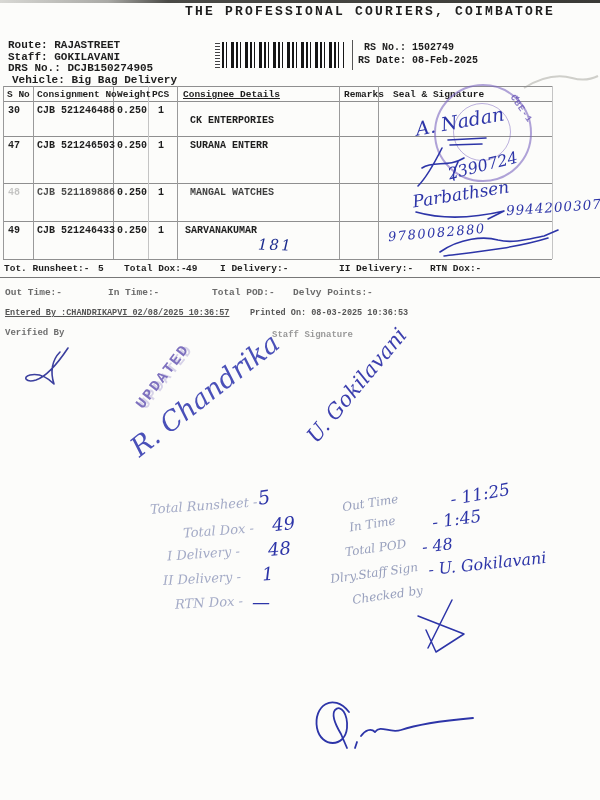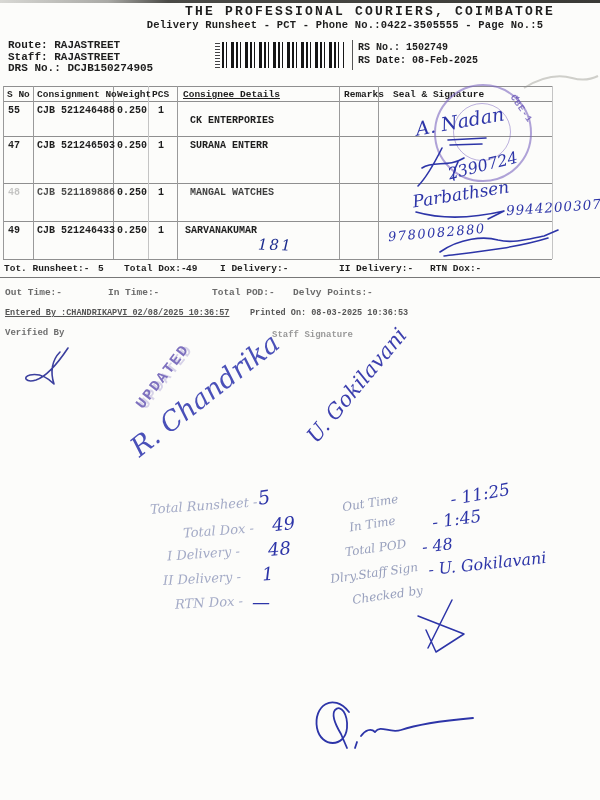--- a/index.html
+++ b/index.html
@@ -44,30 +44,30 @@
 <body>
 
 <div class="page">
 
   <div class="scanline"></div>
   <svg class="abs" style="left:522px;top:70px;" width="78" height="22">
     <path d="M2,18 Q28,2 50,8 Q64,12 76,6" fill="none" stroke="#cfcfca" stroke-width="2"></path>
   </svg>
 
   <div class="abs p company" style="left:150px;top:4px;width:440px;">THE PROFESSIONAL COURIERS, COIMBATORE</div>
-  <div class="abs p subtitle" style="left:90px;top:19px;width:510px;">Delivery Runsheet - PCT - Phone No.:0422-3505555 - Page No.:5</div>
 
   <div class="abs p meta" style="left:8px;top:39px;">Route: RAJASTREET</div>
-  <div class="abs p meta" style="left:8px;top:51px;">Staff: RAJASTREET</div>
+  <div class="abs p meta" style="left:8px;top:51px;">Staff: GOKILAVANI</div>
   <div class="abs p meta" style="left:8px;top:62px;">DRS No.: DCJB150274905</div>
+  <div class="abs p meta" style="left:12px;top:74px;">Vehicle: Big Bag Delivery</div>
 
   <div class="barcode-side"></div>
   <div class="barcode"></div>
   <div class="vline" style="left:352px;top:40px;height:30px;background:#555;"></div>
-  <div class="abs p rs" style="left:358px;top:42px;">RS No.: 1502749</div>
+  <div class="abs p rs" style="left:343px;top:42px;padding-left:21px;">RS No.: 1502749</div>
   <div class="abs p rs" style="left:358px;top:55px;">RS Date: 08-Feb-2025</div>
 
   <div>
     <div class="hline" style="left:3px;top:86px;width:549px;"></div>
     <div class="hline" style="left:3px;top:101px;width:549px;"></div>
     <div class="hline" style="left:3px;top:136px;width:549px;"></div>
     <div class="hline" style="left:3px;top:183px;width:549px;"></div>
     <div class="hline" style="left:3px;top:221px;width:549px;"></div>
     <div class="hline" style="left:3px;top:259px;width:549px;"></div>
     <div class="vline" style="left:3px;top:86px;height:173px;"></div>
@@ -82,21 +82,21 @@
 
   <div class="abs p th" style="left:7px;top:89px;">S No</div>
   <div class="abs p th" style="left:37px;top:89px;">Consignment No</div>
   <div class="abs p th" style="left:117px;top:89px;">Weight</div>
   <div class="abs p th" style="left:152px;top:89px;">PCS</div>
   <div class="abs p th" style="left:183px;top:89px;text-decoration:underline;">Consignee Details</div>
   <div class="abs p th" style="left:344px;top:89px;">Remarks</div>
   <div class="abs p th" style="left:393px;top:89px;">Seal &amp; Signature</div>
 
   <div>
-    <span class="abs p td" style="left:8px;top:105px;">55</span>
+    <span class="abs p td" style="left:8px;top:105px;">30</span>
     <span class="abs p td" style="left:37px;top:105px;">CJB 521246488</span>
     <span class="abs p td" style="left:117px;top:105px;">0.250</span>
     <span class="abs p td" style="left:158px;top:105px;">1</span>
     <span class="abs p td" style="left:190px;top:115px;">CK ENTERPORIES</span>
   </div>
 
   <div>
     <span class="abs p td" style="left:8px;top:140px;">47</span>
     <span class="abs p td" style="left:37px;top:140px;">CJB 521246503</span>
     <span class="abs p td" style="left:117px;top:140px;">0.250</span>

